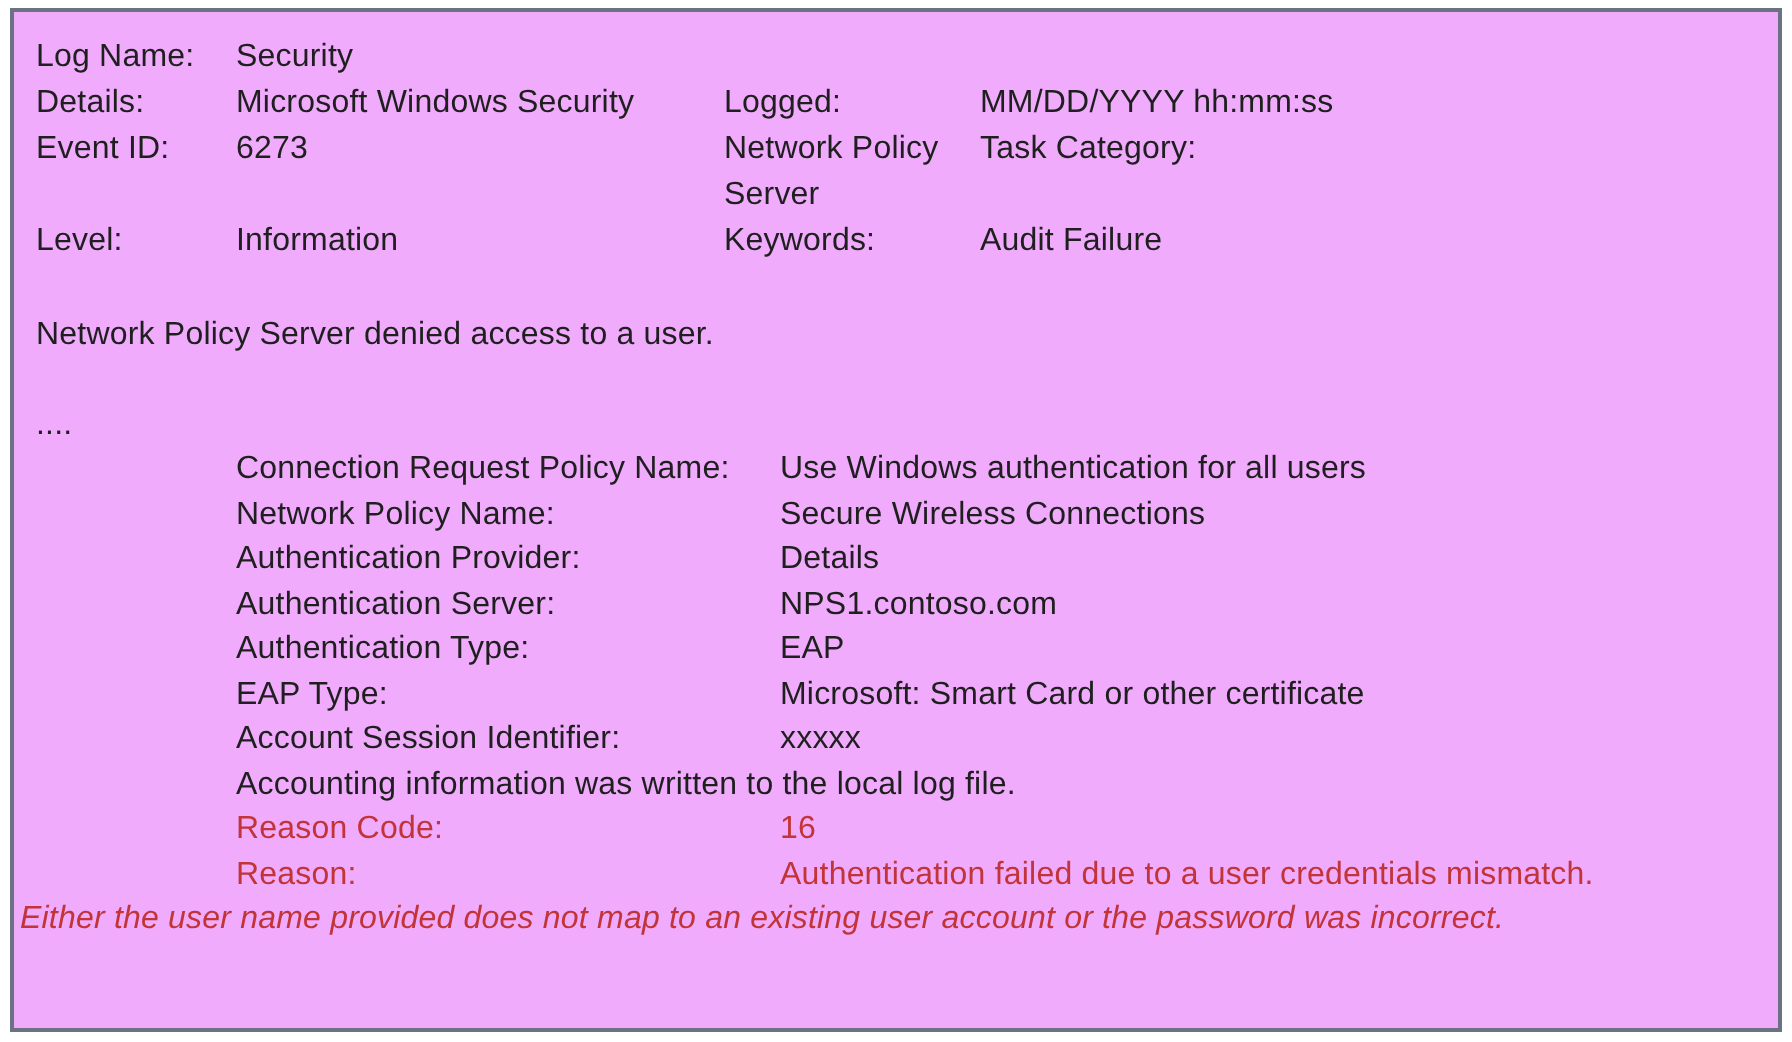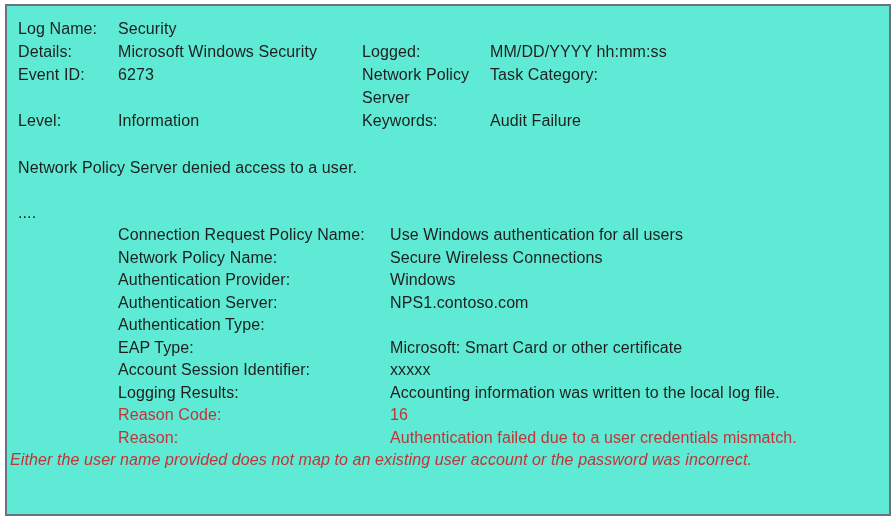--- a/index.html
+++ b/index.html
@@ -6,21 +6,21 @@
   html, body {
     width: 896px; height: 521px;
     background: #ffffff;
     font-family: "Liberation Sans", "DejaVu Sans", sans-serif;
     color: #1f1f1f;
   }
   .frame {
     position: absolute;
     left: 5px; top: 4px; right: 5px; bottom: 5px;
     border: 2px solid #6b7280;
-    background: #5eead4;
+    background: #f0abfc;
     padding: 11px 5px 10px 11px;
     overflow: hidden;
   }
   .txt { font-size: 16px; letter-spacing: 0.1px; }
 
   
   .hdr-row {
     display: grid;
     grid-template-columns: 100px 244px 128px auto;
     line-height: 23px;
@@ -90,39 +90,39 @@
   <div class="detail-row">
     <span class="detail-label">Connection Request Policy Name:</span>
     <span class="detail-value">Use Windows authentication for all users</span>
   </div>
   <div class="detail-row">
     <span class="detail-label">Network Policy Name:</span>
     <span class="detail-value">Secure Wireless Connections</span>
   </div>
   <div class="detail-row">
     <span class="detail-label">Authentication Provider:</span>
-    <span class="detail-value">Windows</span>
+    <span class="detail-value">Details</span>
   </div>
   <div class="detail-row">
     <span class="detail-label">Authentication Server:</span>
     <span class="detail-value">NPS1.contoso.com</span>
   </div>
   <div class="detail-row">
     <span class="detail-label">Authentication Type:</span>
+    <span class="detail-value">EAP</span>
   </div>
   <div class="detail-row">
     <span class="detail-label">EAP Type:</span>
     <span class="detail-value">Microsoft: Smart Card or other certificate</span>
   </div>
   <div class="detail-row">
     <span class="detail-label">Account Session Identifier:</span>
     <span class="detail-value">xxxxx</span>
   </div>
   <div class="detail-row">
-    <span class="detail-label">Logging Results:</span>
     <span class="detail-value">Accounting information was written to the local log file.</span>
   </div>
   <div class="detail-row alert">
     <span class="detail-label">Reason Code:</span>
     <span class="detail-value">16</span>
   </div>
   <div class="detail-row alert">
     <span class="detail-label">Reason:</span>
     <span class="detail-value">Authentication failed due to a user credentials mismatch.</span>
   </div>

